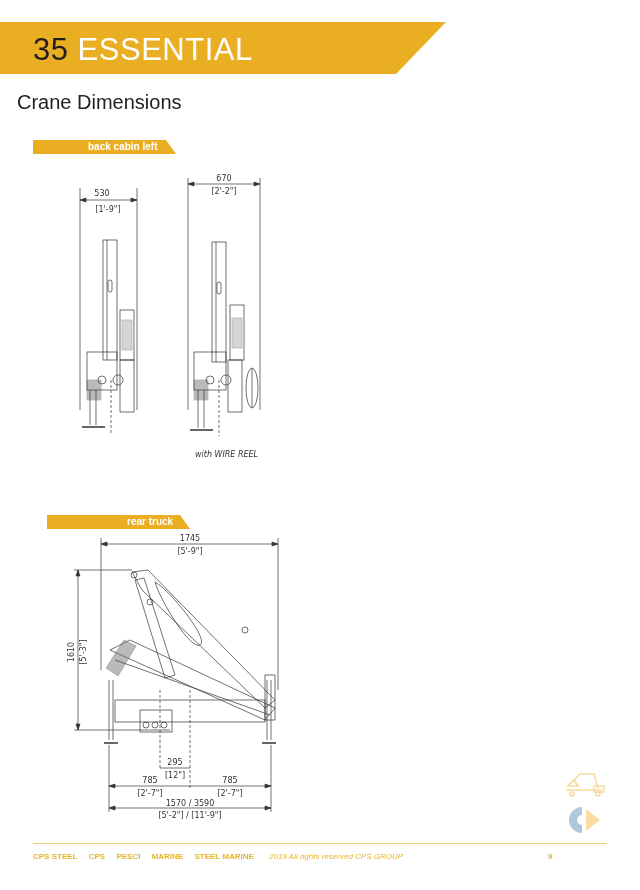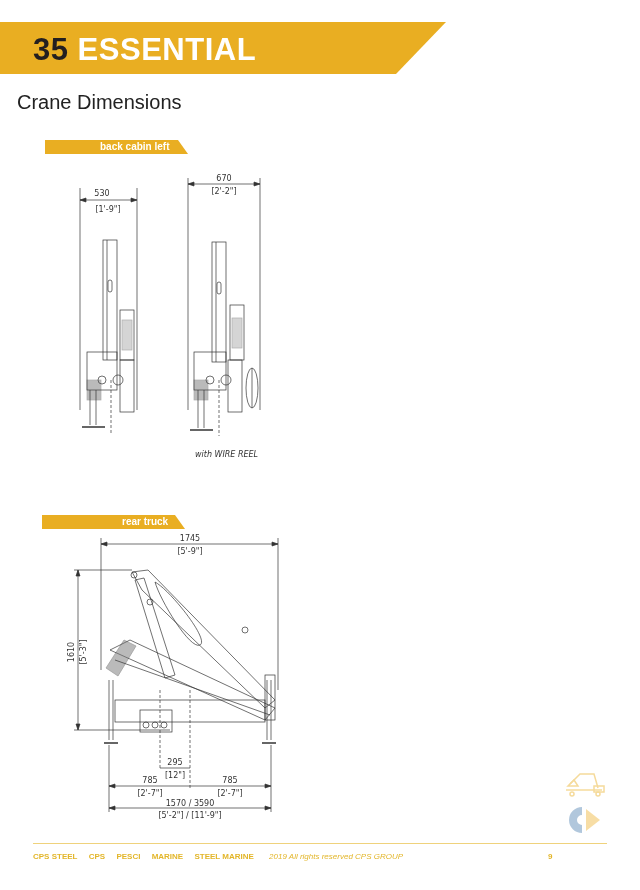--- a/index.html
+++ b/index.html
@@ -1,23 +1,23 @@
 <!DOCTYPE html>
 <html><head>
 <meta charset="utf-8">
 <style>
   html, body { margin:0; padding:0; background:#ffffff; }
   body { width:640px; height:890px; position:relative; overflow:hidden; font-family:"Liberation Sans", sans-serif; color:#222; }
   .banner { position:absolute; left:0; top:22px; width:446px; height:52px; }
   .banner svg { position:absolute; left:0; top:0; }
-  .banner-text { position:absolute; left:33px; top:30px; font-weight:bold; font-size:31px; letter-spacing:0.5px; line-height:40px; }
+  .banner-text { position:absolute; left:33px; top:30px; font-weight:normal; font-size:31px; letter-spacing:0.5px; line-height:40px; }
   .banner-num { color:#231f20; }
   .banner-word { color:#ffffff; }
   .subtitle { position:absolute; left:17px; top:91px; font-size:20px; color:#222; }
-  .tag { position:absolute; height:14px;margin-left:12px; }
+  .tag { position:absolute; height:14px; }
   .tag svg { position:absolute; left:0; top:0; }
   .tag span { position:absolute; top:0; font-size:10px; font-weight:bold; color:#fff; line-height:14px; }
   .drawing { position:absolute; }
   .dimtxt { font-family:"DejaVu Sans", sans-serif; font-size:8px; fill:#333; }
   .caption { position:absolute; font-family:"DejaVu Sans", sans-serif; font-size:8px; color:#333;font-style:italic; }
   .footer-line { position:absolute; left:33px; top:843px; width:574px; height:1px; background:#efd27c; }
   .footer { position:absolute; left:33px; top:852px; font-size:8px; color:#e3b62a; white-space:nowrap; }
   .footer .brand { font-weight:bold; margin-right:9px; }
   .footer .copy { font-style:italic; margin-left:4px; }
   .pagenum { position:absolute; left:548px; top:852px; font-size:8px; font-weight:bold; color:#e3b62a; }
@@ -95,21 +95,21 @@
     <line x1="18" y1="220" x2="18" y2="258"></line>
     <line x1="24" y1="220" x2="24" y2="258"></line>
     <line x1="10" y1="260" x2="33" y2="260" stroke-width="1.5"></line>
     <line x1="39" y1="210" x2="39" y2="266" stroke-dasharray="3,2"></line>
   </g>
   <text class="dimtxt" x="44" y="11" text-anchor="middle">670</text>
   <text class="dimtxt" x="44" y="24" text-anchor="middle">[2'-2"]</text>
 </svg>
 <div class="caption" style="left:195px; top:450px;">with WIRE REEL</div>
 
-<div class="tag" style="left:30px; top:515px; width:143px;">
+<div class="tag" style="left:47px; top:515px; width:143px;">
   <svg width="143" height="14">
       <polygon points="0,0 133,0 143,14 0,14" fill="#e9ae22"></polygon>
     </svg>
   <span style="left:80px;">rear truck</span>
 </div>
 
 <svg class="drawing" style="left:60px; top:530px;" width="240" height="300">
   <g stroke="#333" stroke-width="0.7" fill="none">
 
     <line x1="41" y1="8" x2="41" y2="140"></line>

